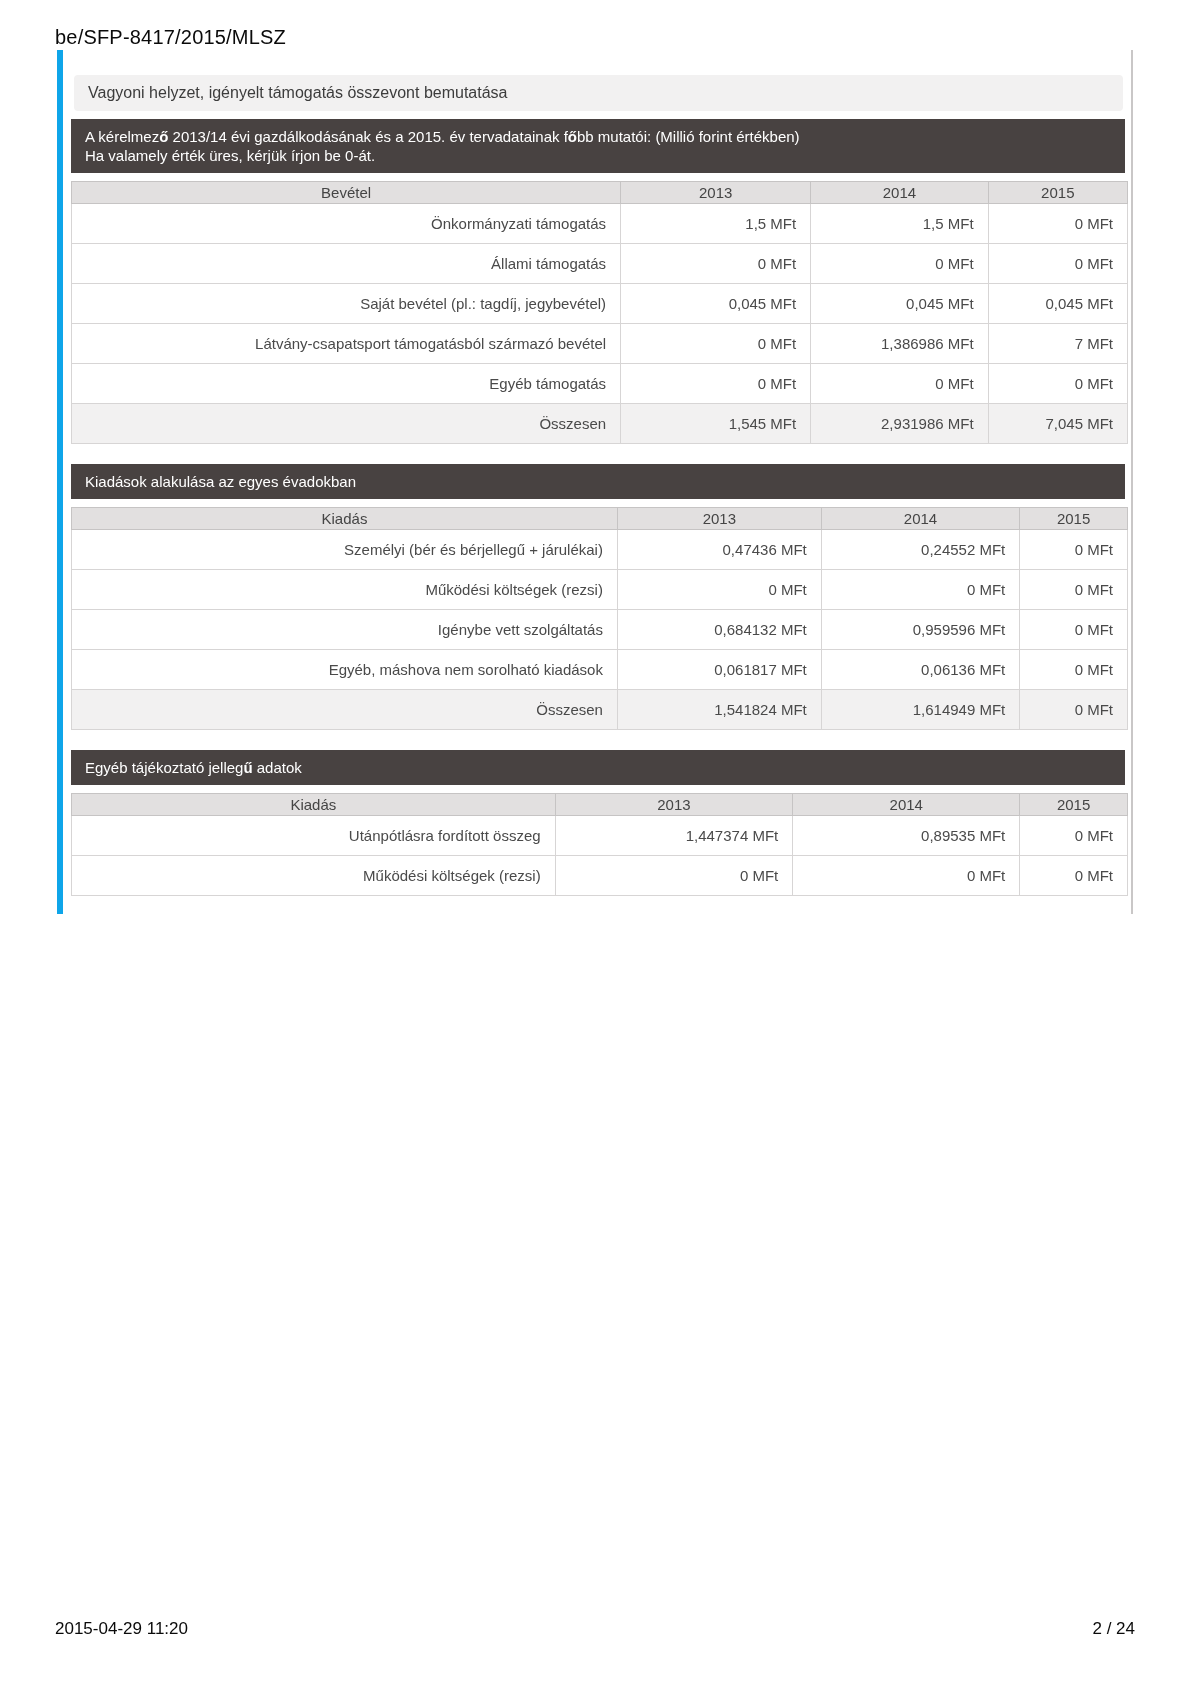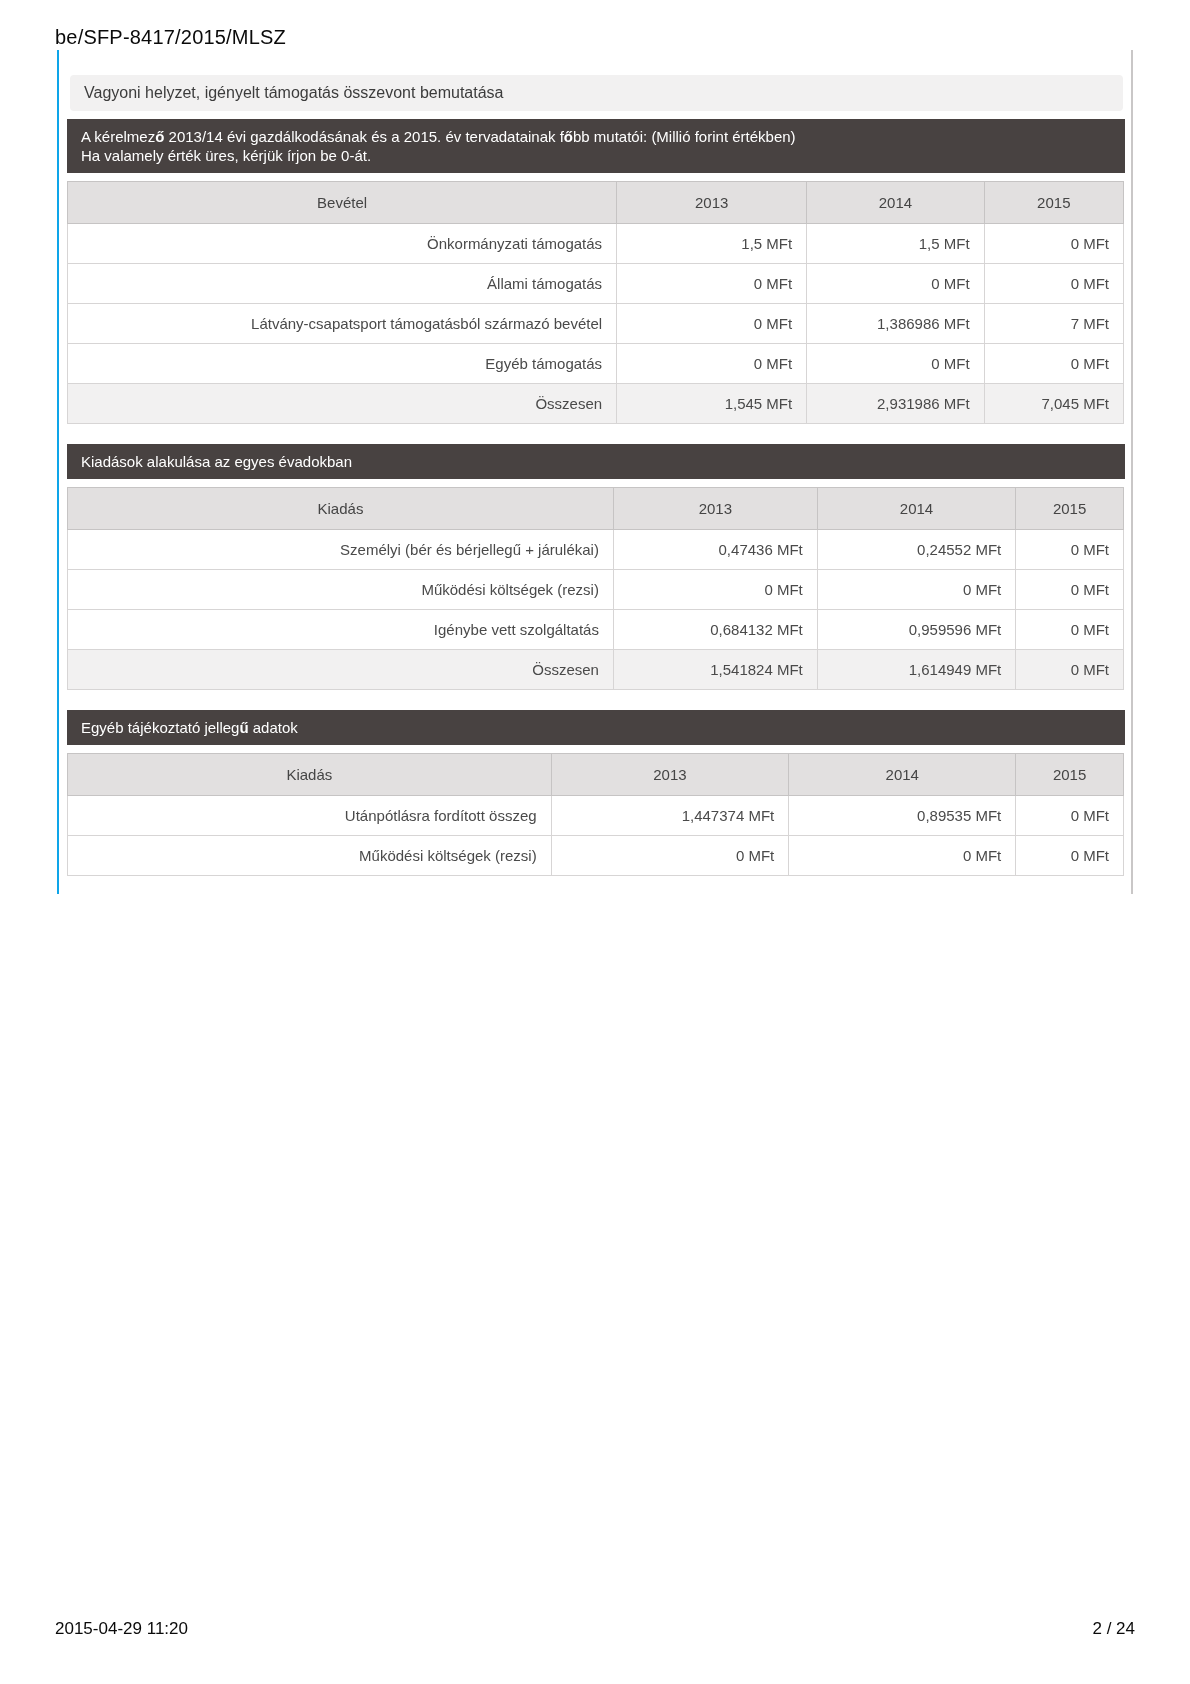--- a/index.html
+++ b/index.html
@@ -12,21 +12,21 @@
     position: relative;
   }
   .page-title {
     position: absolute; left: 55px; top: 26px;
     font-size: 20px; font-weight: 400; color: #0a0a0a;
     letter-spacing: 0.2px;
   }
   .content-panel {
     position: absolute; left: 57px; top: 50px;
     width: 1076px;
-    border-left: 2px solid #0ea5e9;
+    border-left: 6px solid #0ea5e9;
     border-right: 2px solid #c9c7c7;
     padding: 25px 6px 18px 6px;
   }
   .banner {
     margin: 0 2px 8px 5px;
     background: #f2f1f1;
     border-radius: 4px;
     padding: 9px 14px;
     font-size: 16px;
     color: #3c3c3c;
@@ -47,21 +47,21 @@
     margin-left: 2px;
     font-size: 15px;
     color: #4a4a4a;
     table-layout: fixed;
   }
   th {
     background: #e2e0e0;
     border: 1px solid #c6c4c4;
     font-weight: 400;
     text-align: center;
-    padding: 12px 8px;
+    padding: 2px 8px;
     color: #454545;
   }
   td {
     border: 1px solid #d7d5d5;
     border-top: none;
     background: #ffffff;
     padding: 11px 14px;
     text-align: right;
     overflow: hidden;
     white-space: nowrap;
@@ -117,20 +117,26 @@
         <td>1,5 MFt</td>
         <td>0 MFt</td>
       </tr>
       <tr>
         <td>Állami támogatás</td>
         <td>0 MFt</td>
         <td>0 MFt</td>
         <td>0 MFt</td>
       </tr>
       <tr>
+        <td>Saját bevétel (pl.: tagdíj, jegybevétel)</td>
+        <td>0,045 MFt</td>
+        <td>0,045 MFt</td>
+        <td>0,045 MFt</td>
+      </tr>
+      <tr>
         <td>Látvány-csapatsport támogatásból származó bevétel</td>
         <td>0 MFt</td>
         <td>1,386986 MFt</td>
         <td>7 MFt</td>
       </tr>
       <tr>
         <td>Egyéb támogatás</td>
         <td>0 MFt</td>
         <td>0 MFt</td>
         <td>0 MFt</td>
@@ -173,20 +179,26 @@
         <td>0 MFt</td>
         <td>0 MFt</td>
         <td>0 MFt</td>
       </tr>
       <tr>
         <td>Igénybe vett szolgáltatás</td>
         <td>0,684132 MFt</td>
         <td>0,959596 MFt</td>
         <td>0 MFt</td>
       </tr>
+      <tr>
+        <td>Egyéb, máshova nem sorolható kiadások</td>
+        <td>0,061817 MFt</td>
+        <td>0,06136 MFt</td>
+        <td>0 MFt</td>
+      </tr>
       <tr class="total-row">
         <td>Összesen</td>
         <td>1,541824 MFt</td>
         <td>1,614949 MFt</td>
         <td>0 MFt</td>
       </tr>
     </tbody>
   </table>
 
   <div class="dark-header spaced"><span>Egyéb tájékoztató jelleg</span><span class="bc">ű</span><span> adatok</span></div>

